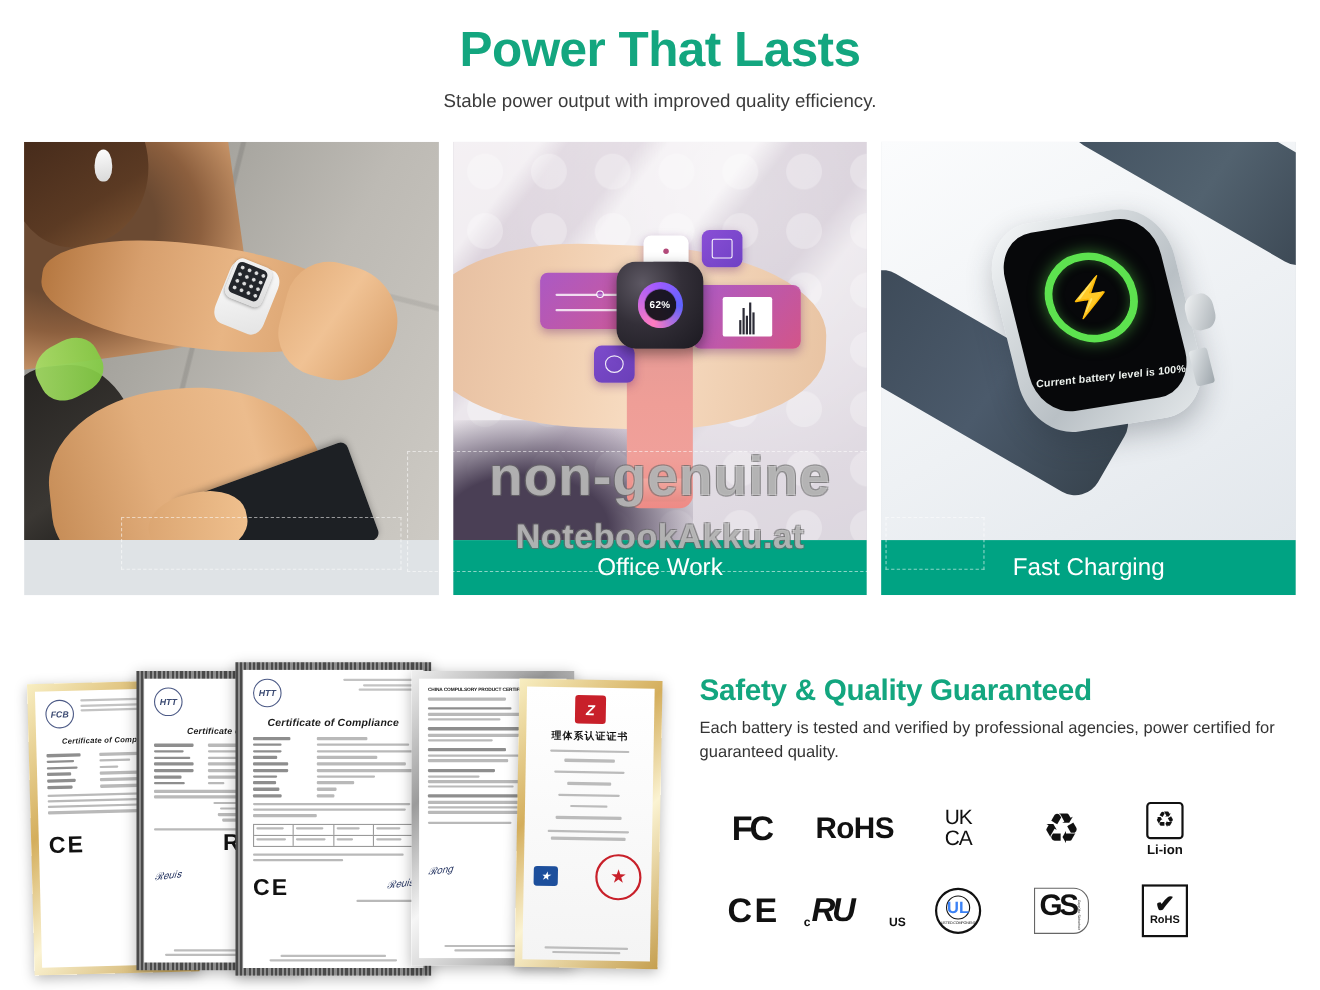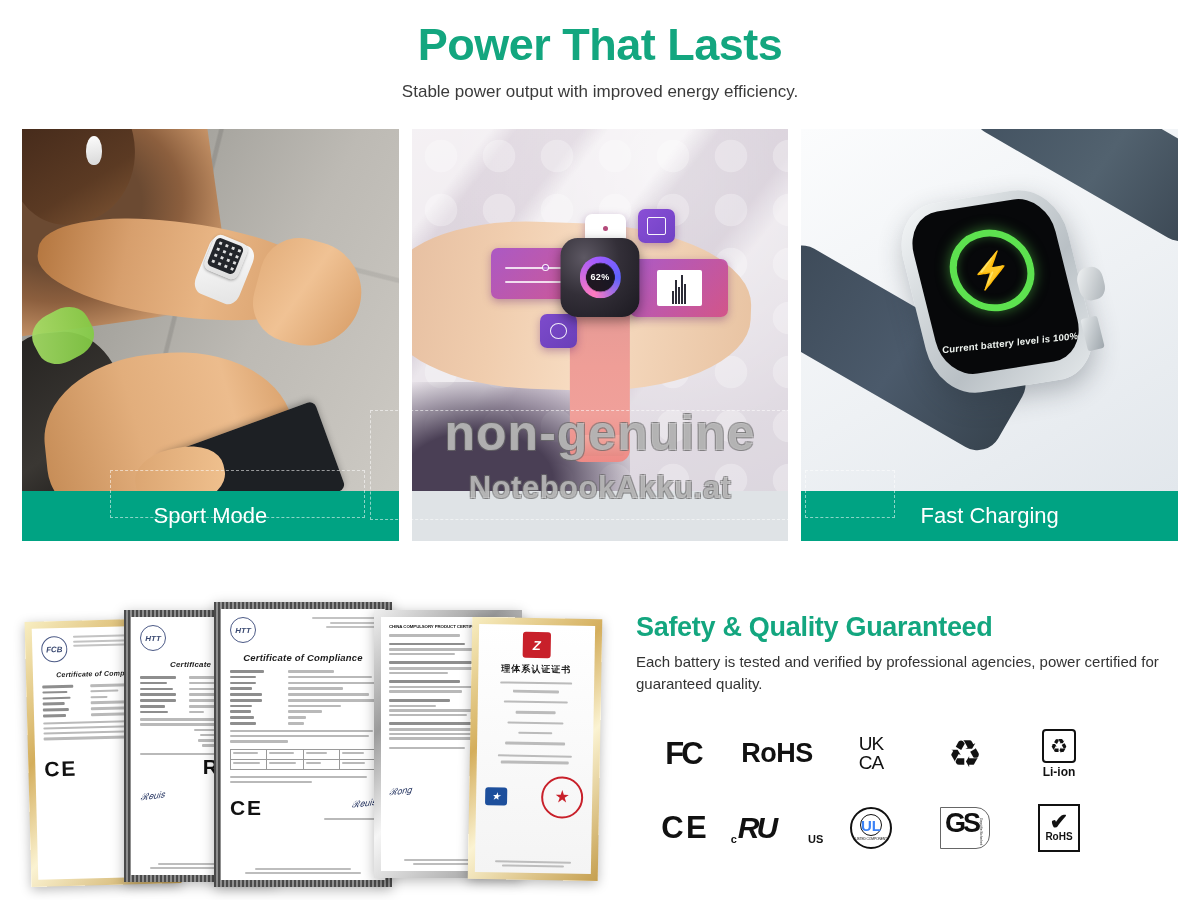--- a/index.html
+++ b/index.html
@@ -430,21 +430,21 @@
   .b-rohs2 { width: 42px; height: 48px; border: 2.6px solid #111;
     display:flex; flex-direction:column; align-items:center; justify-content:center; }
   .b-rohs2 .ck { font-size: 22px; color:#111; line-height: .8; font-weight:bold; }
   .b-rohs2 .lb { font-size: 10px; font-weight: bold; color:#111; margin-top:1px; }
 </style>
 </head>
 <body>
 
 <div class="hero">
   <div class="hero-title">Power That Lasts</div>
-  <div class="hero-sub">Stable power output with improved energy efficiency.</div>
+  <div class="hero-sub">Stable power output with improved quality efficiency.</div>
 </div>
 
 <div class="cards">
 
   <div class="card">
     <div class="card-photo">
       <div class="ph1">
         <div class="pavement"></div>
         <div class="torso"></div>
         <div class="hair"></div>
@@ -455,21 +455,20 @@
         <div class="arm"></div>
         <div class="hand"></div>
         <div class="watch-band"></div>
         <div class="watch-face"></div>
         <div class="watch-screen"></div>
         <div class="watch-dots"></div>
         <div class="phone"></div>
         <div class="fingers"></div>
       </div>
     </div>
-    <div class="card-caption">Sport Mode</div>
   </div>
 
   <div class="card">
     <div class="card-photo">
       <div class="ph2">
         <div class="cloth"></div>
         <div class="dots"></div>
         <div class="dark"></div>
         <div class="wrist"></div>
         <div class="band-low"></div>
@@ -499,20 +498,21 @@
         <div class="widget wg-gear">
             <div class="gr"></div>
           </div>
         <div class="w-case">
           <div class="w-dial">
             <span class="w-pct">62%</span>
           </div>
         </div>
       </div>
     </div>
+    <div class="card-caption">Office Work</div>
   </div>
 
   <div class="card">
     <div class="card-photo">
       <div class="ph3">
         <div class="band"></div>
         <div class="case"></div>
         <div class="crown"></div>
         <div class="sidebtn"></div>
         <div class="screen">

